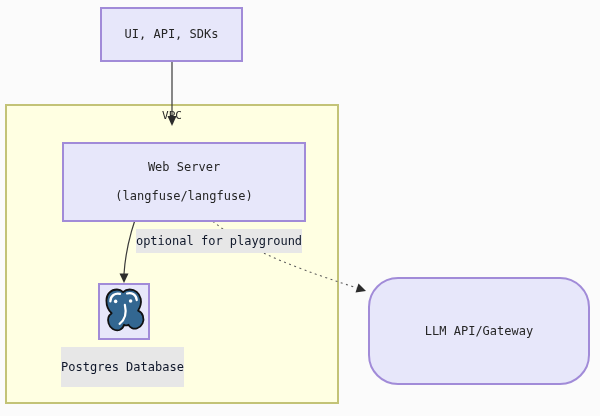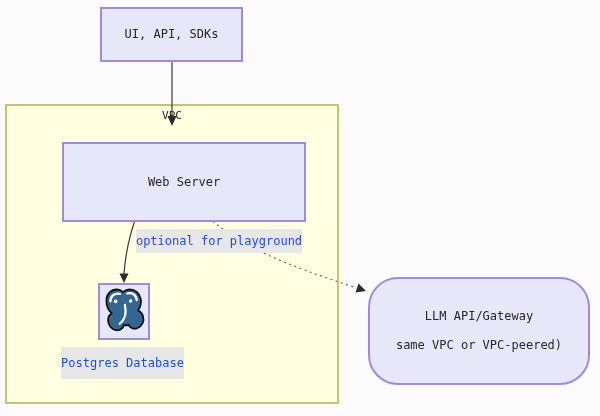--- a/index.html
+++ b/index.html
@@ -19,26 +19,26 @@
     position:absolute;box-sizing:border-box;left:5px;top:104px;width:334px;height:300px;
     background:#ffffe2;border:2px solid #c3c377;z-index:1;
   }
   #vpc-label{
     position:absolute;left:140px;top:109px;width:64px;text-align:center;
     font-size:11px;color:#262626;z-index:1;
   }
   #node-web{left:62px;top:126px;width:244px;height:80px;margin-top:16px;}
   #pg-icon-box{left:98px;top:283px;width:52px;height:57px;padding:2px;}
   .edge-label{
-    position:absolute;box-sizing:border-box;background:#e7e7e7;color:#1d4ed8;
+    position:absolute;box-sizing:border-box;background:#e7e7e7;color:#0f172a;
     display:flex;align-items:center;justify-content:center;
     font-size:12px;white-space:nowrap;z-index:3;
   }
   #label-playground{left:136px;top:229px;width:166px;height:24px;}
-  #label-postgres{left:61px;top:347px;width:123px;height:32px;}
+  #label-postgres{left:61px;top:347px;width:123px;height:40px;}
   #node-llm{left:368px;top:277px;width:222px;height:108px;border-radius:30px;}
   #edge-svg{position:absolute;left:0;top:0;width:600px;height:416px;z-index:2;pointer-events:none;}
 </style>
 </head>
 <body>
 
 <div id="stage">
 
   <div id="vpc-box"></div>
   <div id="vpc-label">VPC</div>
@@ -57,20 +57,21 @@
       <polygon points="366,291 355.5,292.5 358.5,283.5" fill="#2c2c2c"></polygon>
     </g>
   </svg>
 
   <div class="node" id="node-ui">
     <div class="line">UI, API, SDKs</div>
   </div>
 
   <div class="node" id="node-web">
     <div class="line">Web Server</div>
+    <div class="line">(langfuse/langfuse)</div>
   </div>
 
   <div class="edge-label" id="label-playground">optional for playground</div>
 
   <div class="node" id="pg-icon-box">
     <svg width="44" height="49" viewBox="0 0 100 110">
       <path fill="#336791" stroke="#111111" stroke-width="4" stroke-linejoin="round" d="M34 5 C20 5 10 16 10 30 C10 42 14 52 22 59 C15 64 12 73 15 82
            C18 93 29 100 40 97 C46 95 49 90 50 85 C53 87 57 87 60 85
            C63 92 72 96 80 93 C91 89 97 77 93 65 C91 59 87 55 82 53
            C87 45 90 36 88 26 C85 13 75 5 63 5 C57 5 52 7 48 11 C44 7 39 5 34 5 Z"></path>
@@ -79,16 +80,15 @@
       <path fill="none" stroke="#ffffff" stroke-width="5" stroke-linecap="round" d="M52 40 C56 57 54 72 40 83"></path>
       <circle cx="31" cy="32" r="4" fill="#ffffff"></circle>
       <circle cx="65" cy="31" r="4" fill="#ffffff"></circle>
     </svg>
   </div>
 
   <div class="edge-label" id="label-postgres">Postgres Database</div>
 
   <div class="node" id="node-llm">
     <div class="line">LLM API/Gateway</div>
-    <div class="line">same VPC or VPC-peered)</div>
   </div>
 
 </div>
 
 </body></html>

